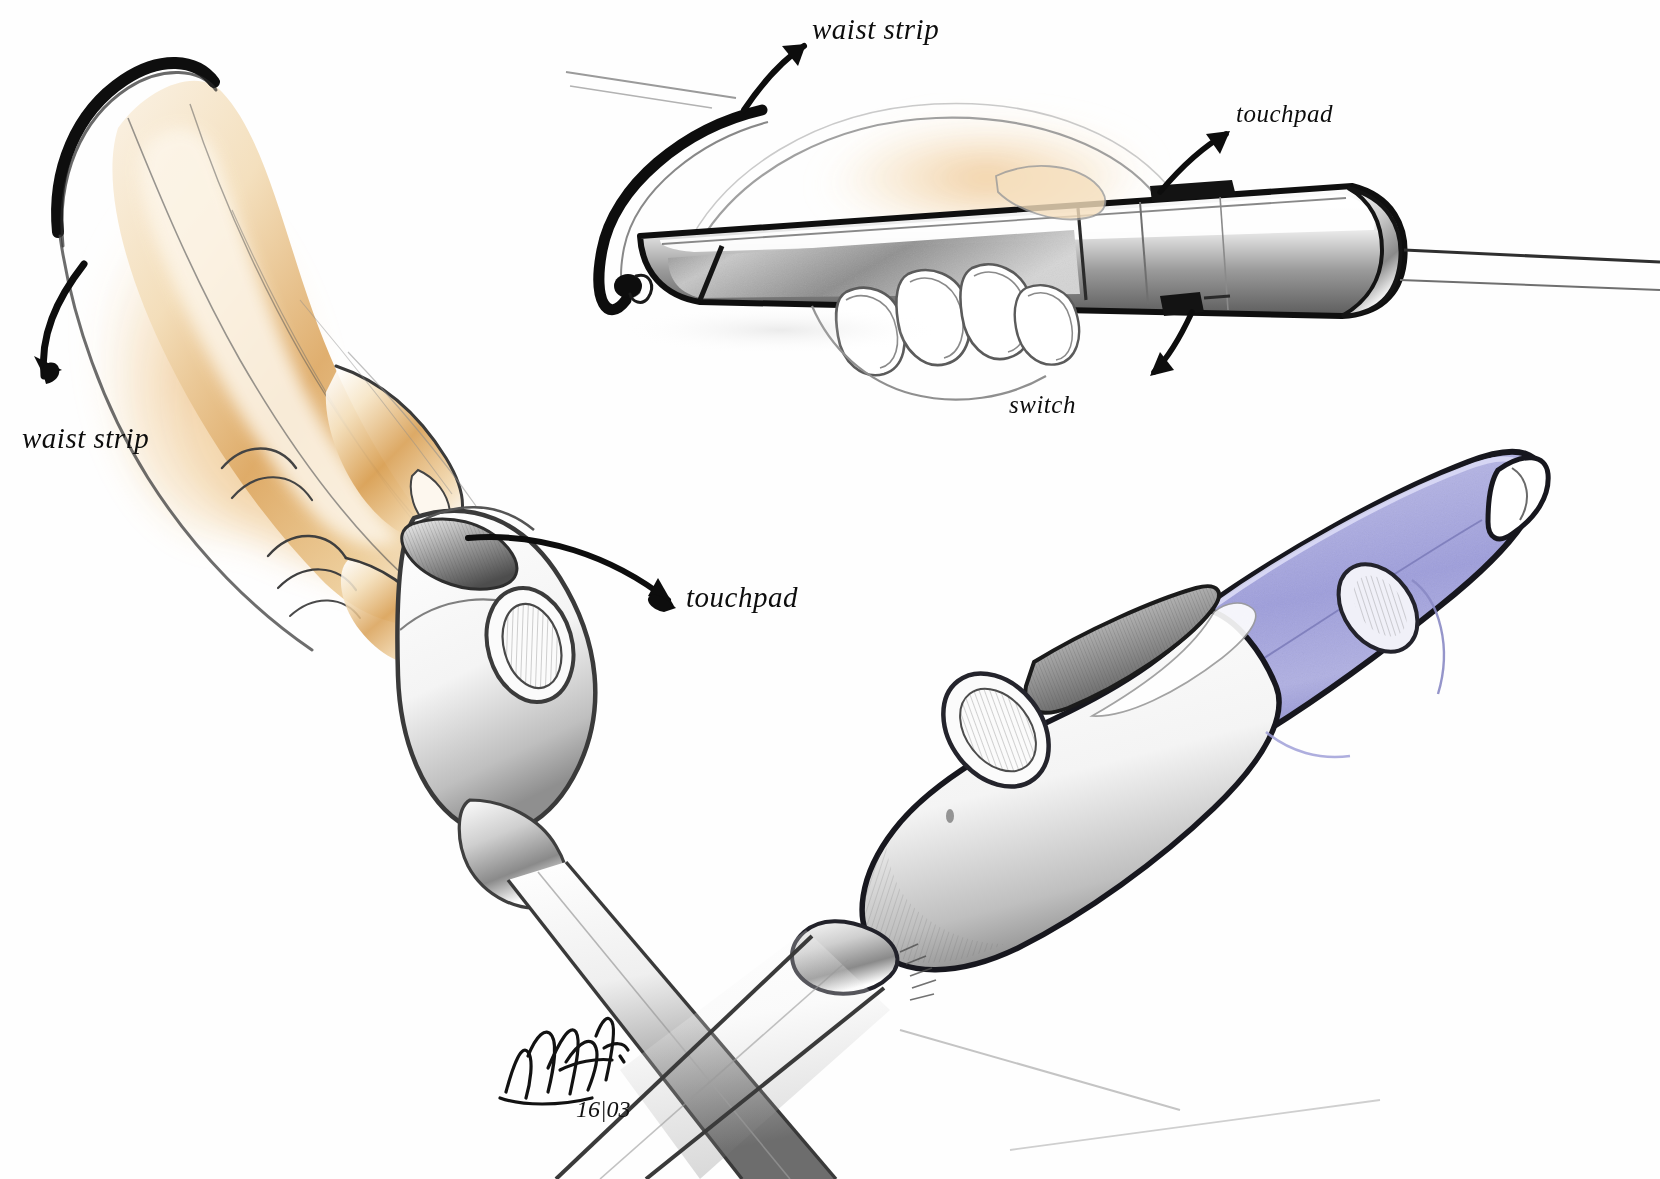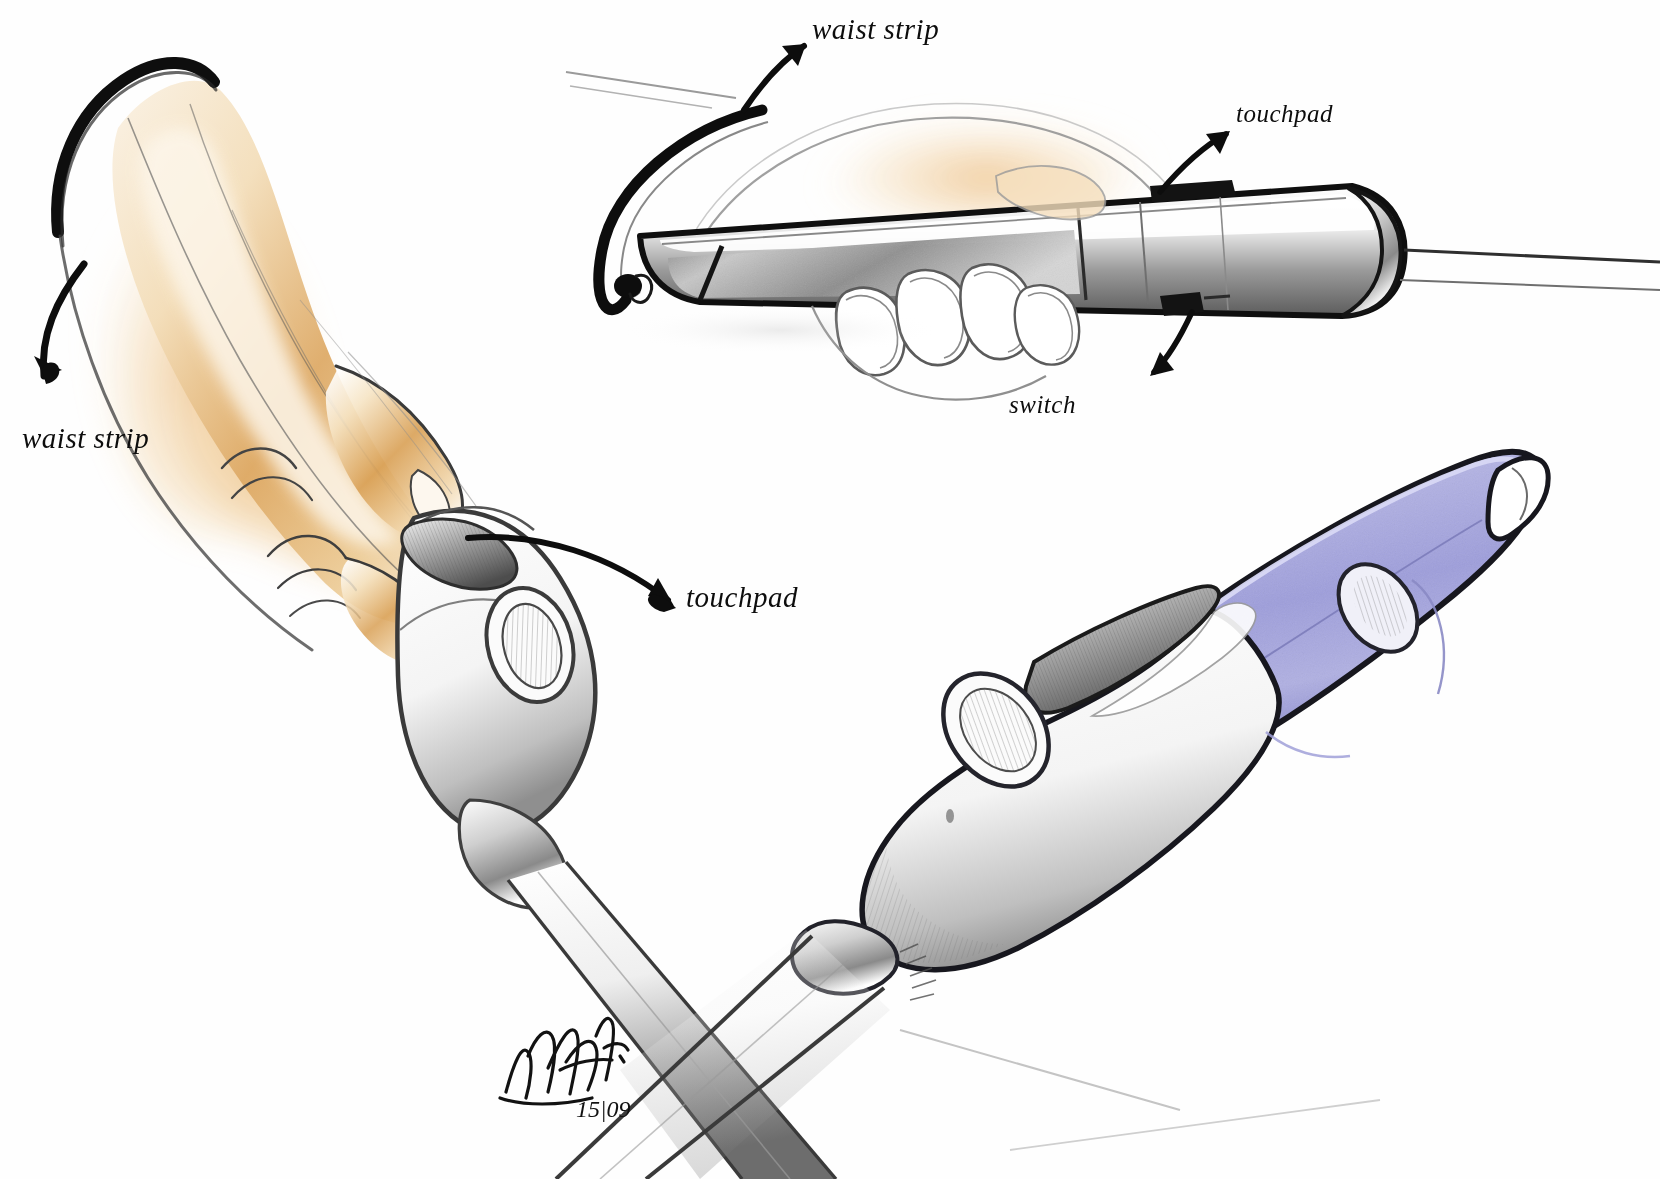--- a/index.html
+++ b/index.html
@@ -372,15 +372,15 @@
   <div class="anno" style="left:22px;  top:422px;">waist strip</div>
 
   <div class="anno" style="left:812px; top:13px;">waist strip</div>
 
   <div class="anno small" style="left:1236px; top:100px;">touchpad</div>
 
   <div class="anno small" style="left:1009px; top:383px;margin-top:8px;">switch</div>
 
   <div class="anno" style="left:686px; top:581px;">touchpad</div>
 
-  <div class="sig" style="left:576px; top:1096px; font-size:24px;">15|09</div>
+  <div class="sig" style="left:576px; top:1096px; font-size:24px;">16|03</div>
 
 </div>
 
 </body></html>

